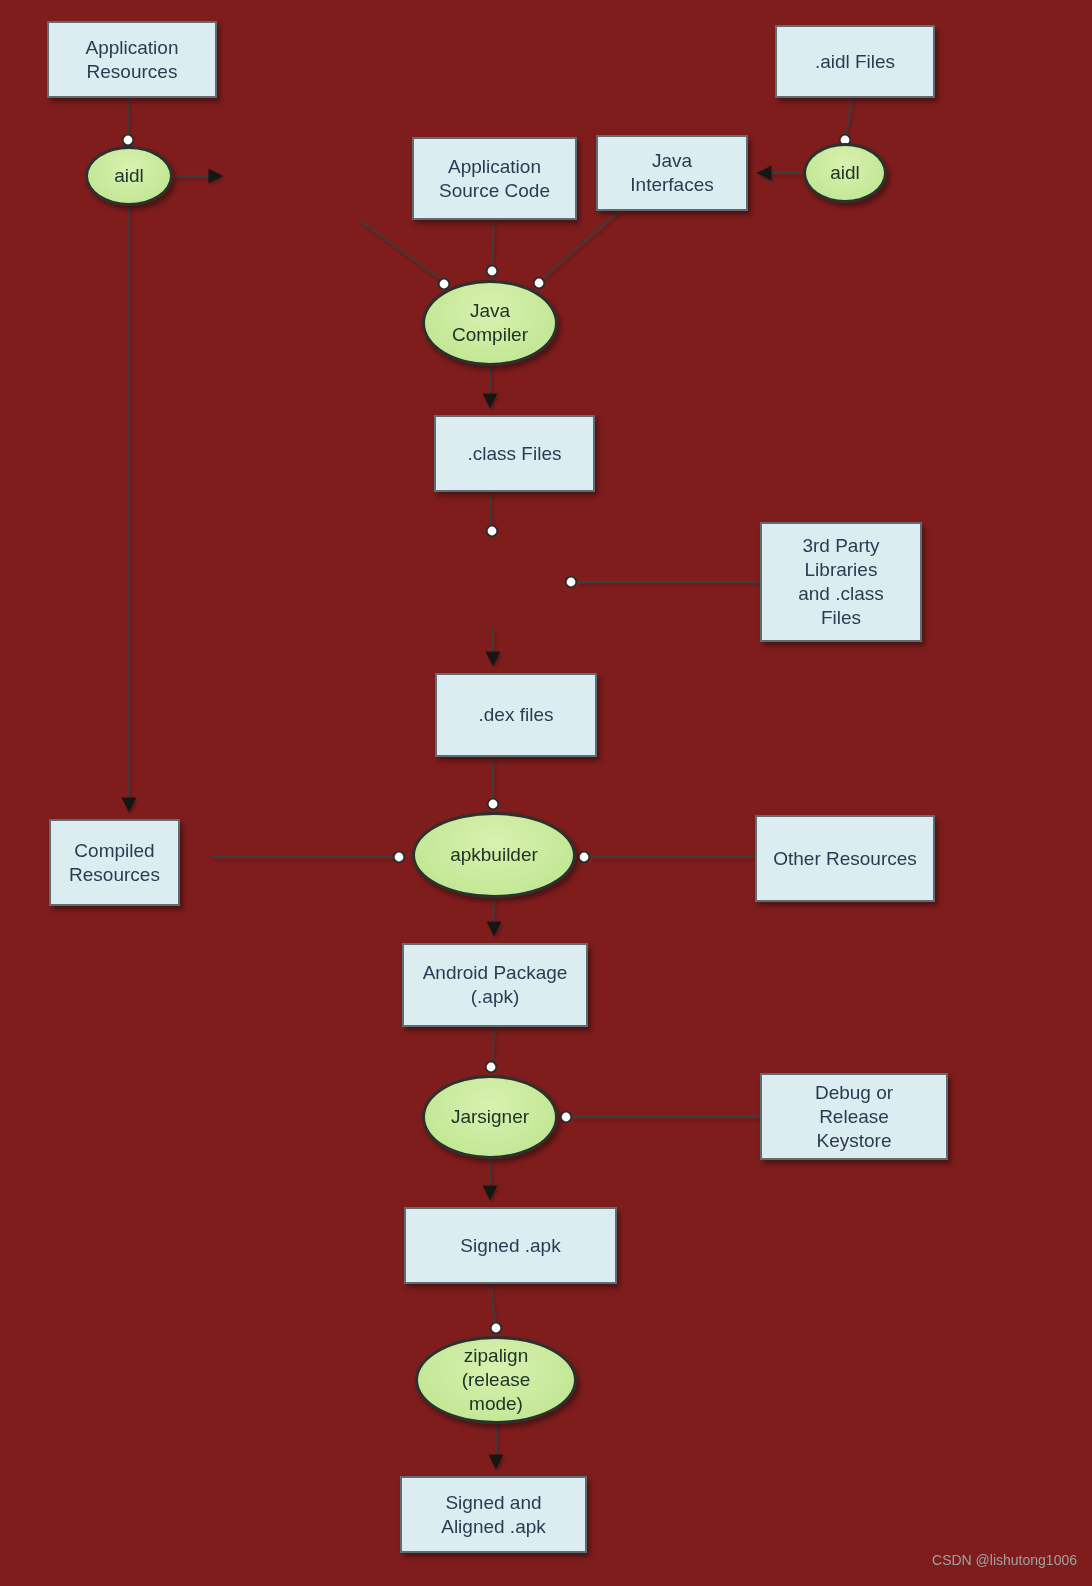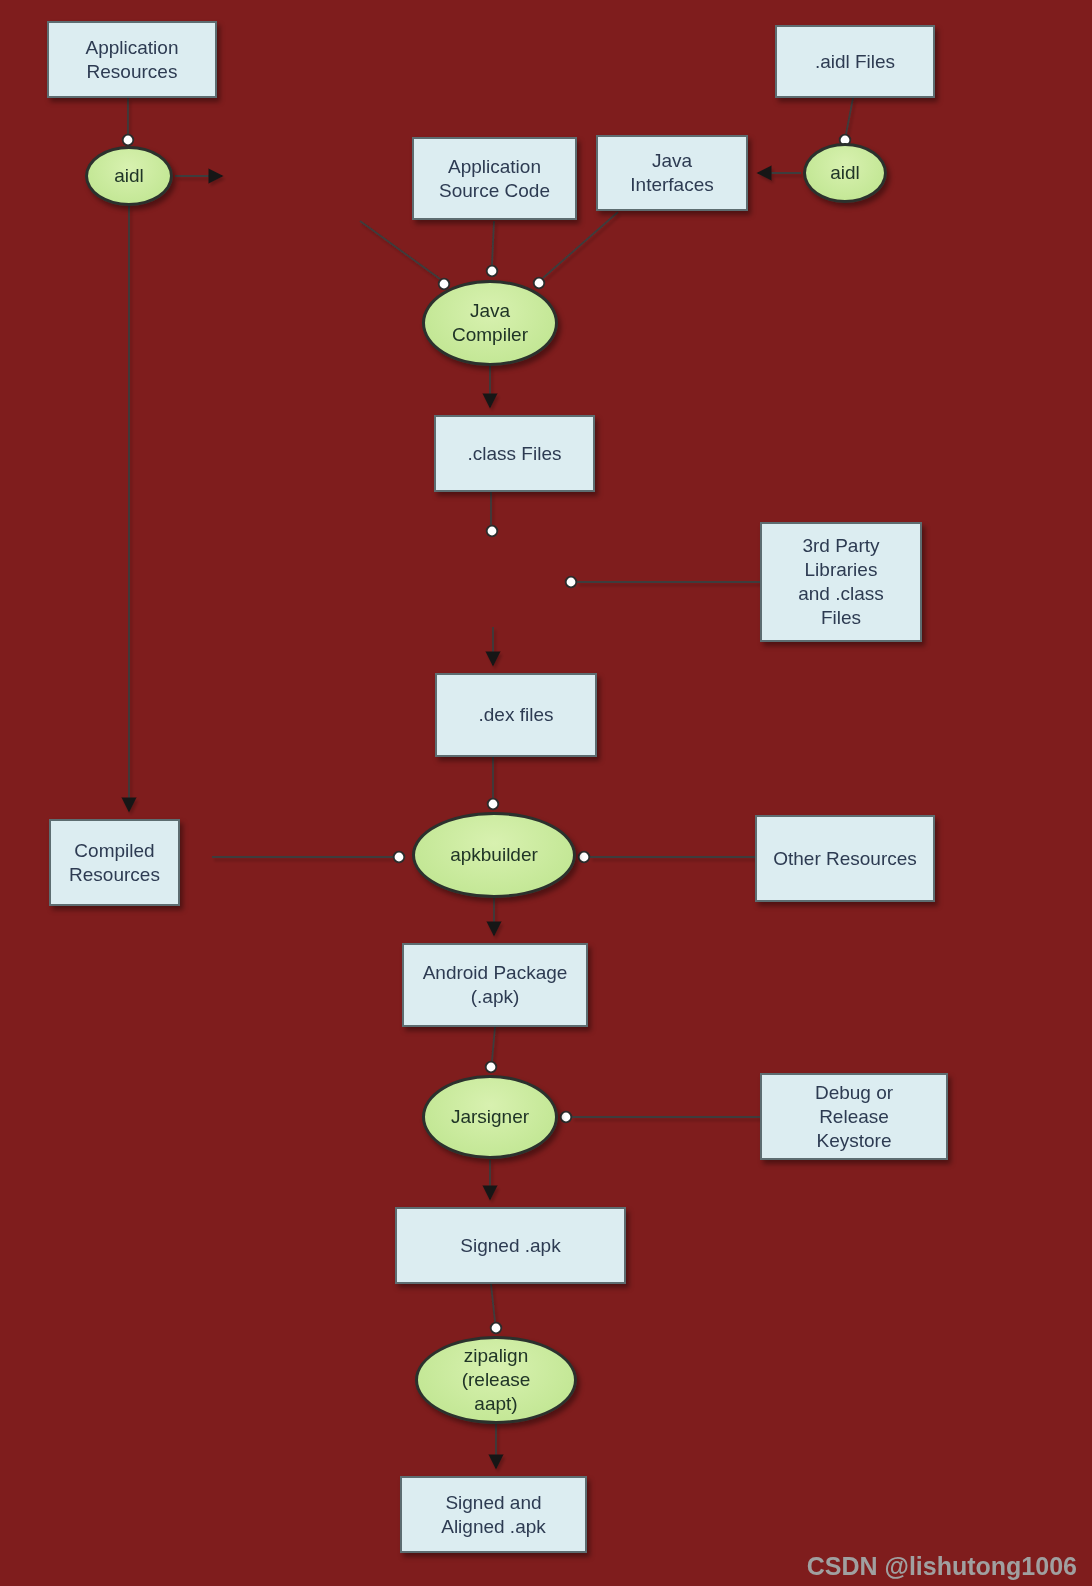--- a/index.html
+++ b/index.html
@@ -29,23 +29,22 @@
     background:radial-gradient(ellipse at 50% 35%, #d8f1b0 0%, #c3e795 75%);
     border:3px solid #2b312d;
     border-radius:50%;
     color:#203527;
     box-shadow:3px 4px 5px rgba(0,0,0,0.38);
   }
   #watermark{
     position:absolute;
     top:1552px;left:0;right:15px;
     text-align:right;
-    font-size:25px;
+    font-size:14px;
     color:#a0a0a0;
-    font-weight:bold;
   }
 </style>
 </head>
 <body>
 
 <div id="canvas">
 
   <svg id="edges" width="1092" height="1586" viewBox="0 0 1092 1586" xmlns="http://www.w3.org/2000/svg">
     <defs>
       <marker id="ah" viewBox="0 0 12 12" refX="10" refY="6" markerWidth="10" markerHeight="10" orient="auto">
@@ -153,26 +152,26 @@
 (.apk)</span></div>
 
   <div class="node ellipse" style="left:422px;top:1075px;width:136px;height:84px">
     <span>Jarsigner</span></div>
 
   <div class="node box" style="left:760px;top:1073px;width:188px;height:87px">
     <span>Debug or
 Release
 Keystore</span></div>
 
-  <div class="node box" style="left:395px;top:1207px;width:231px;height:77px">
+  <div class="node box" style="left:404px;top:1207px;width:213px;height:77px">
     <span>Signed .apk</span></div>
 
   <div class="node ellipse" style="left:415px;top:1336px;width:162px;height:88px">
     <span>zipalign
 (release
-aapt)</span></div>
+mode)</span></div>
 
   <div class="node box" style="left:400px;top:1476px;width:187px;height:77px">
     <span>Signed and
 Aligned .apk</span></div>
 
   <div id="watermark">CSDN @lishutong1006</div>
 </div>
 
 </body></html>

